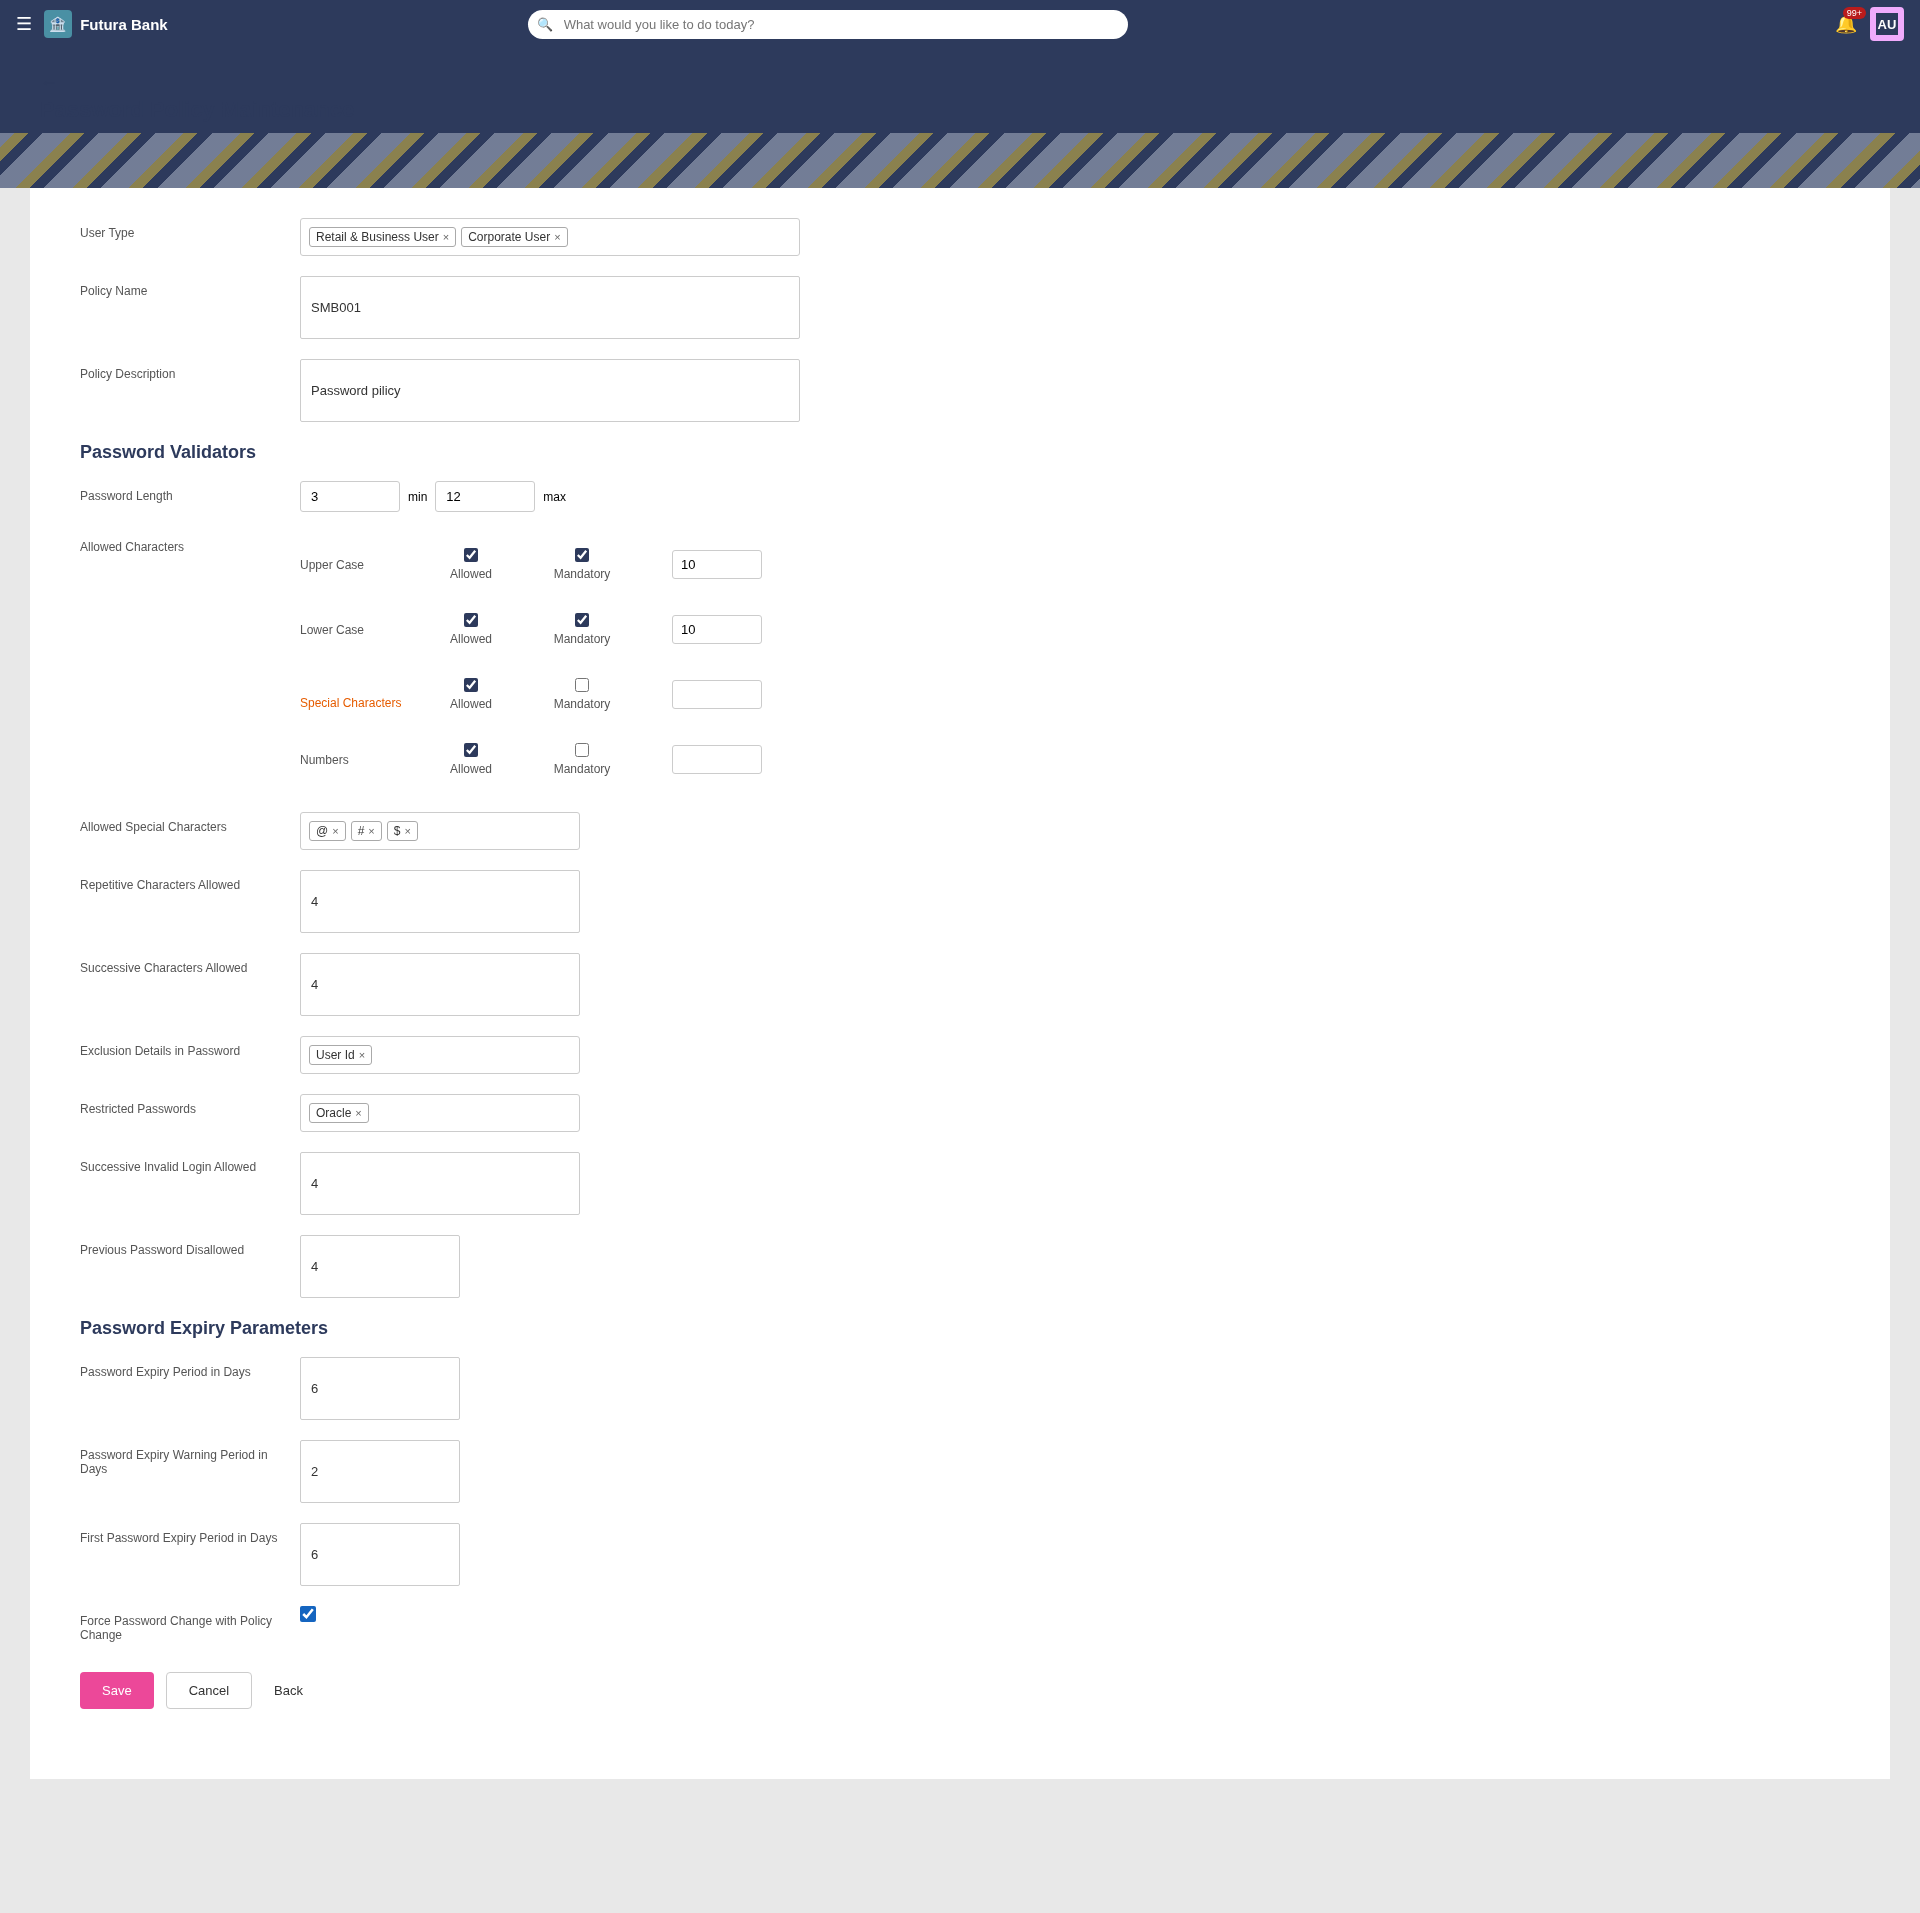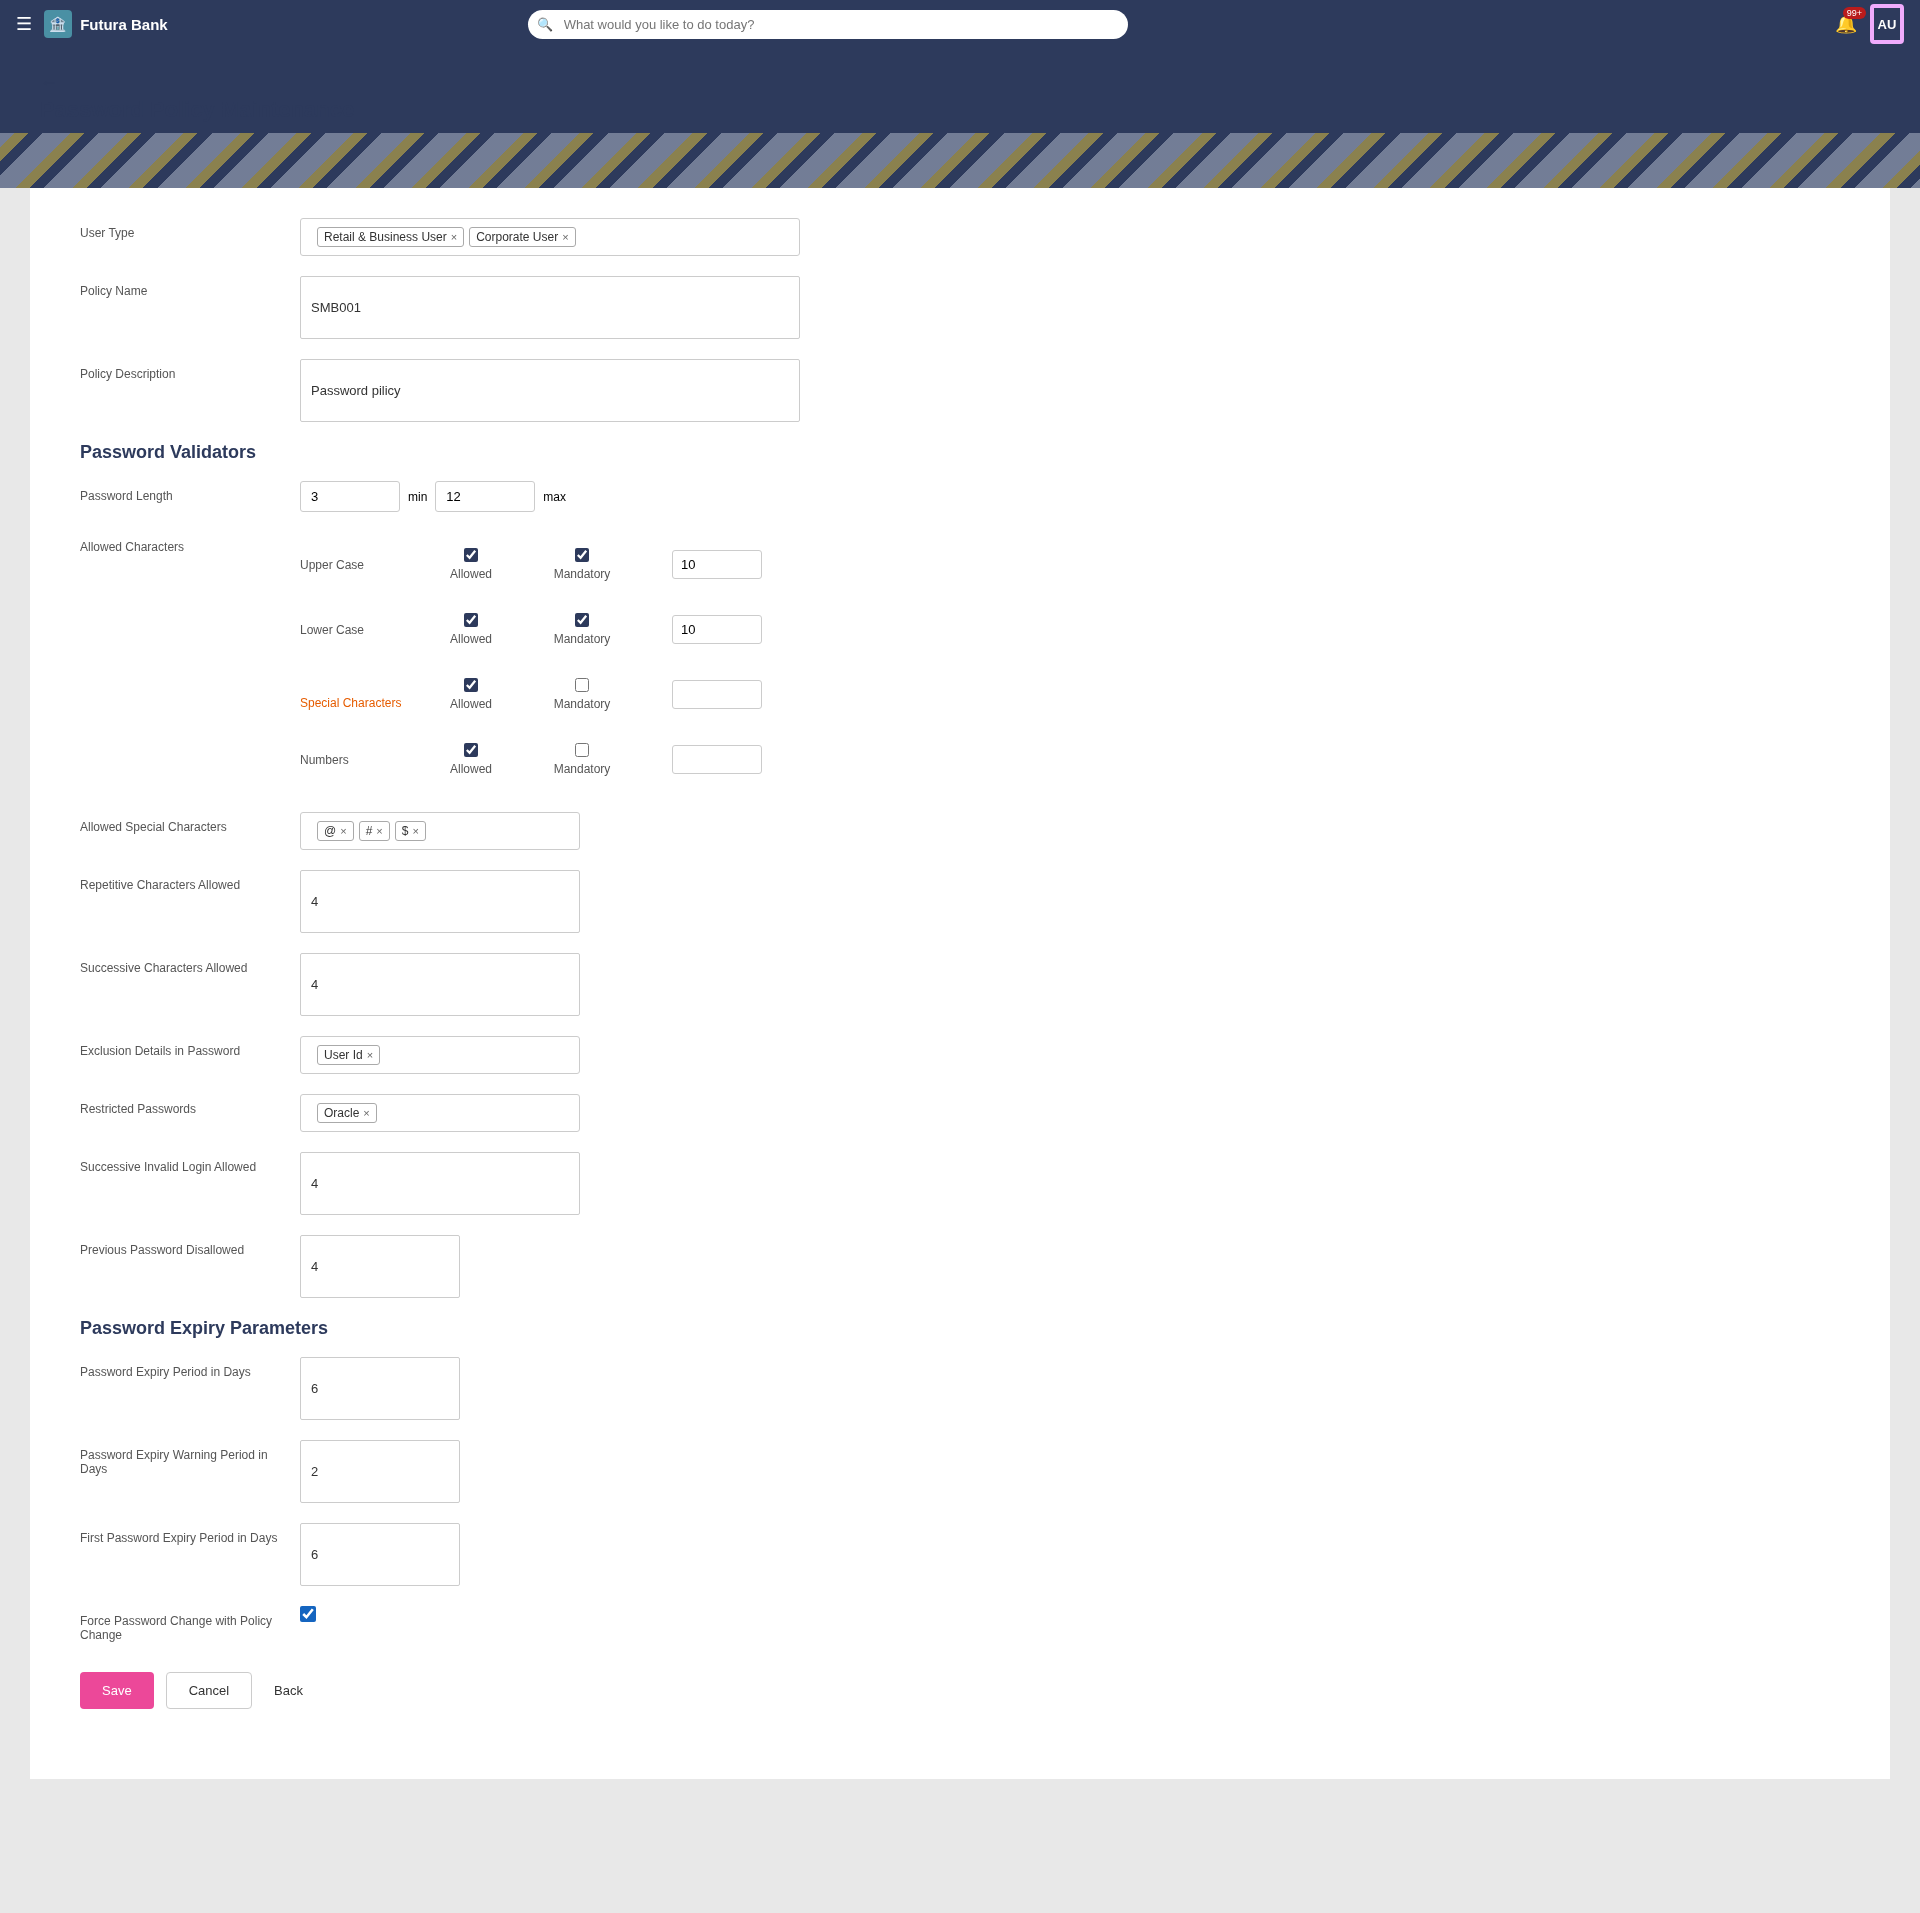--- a/index.html
+++ b/index.html
@@ -46,23 +46,23 @@
       top: -6px; right: -8px;
       background: #b91c1c;
       color: #fff;
       font-size: 9px;
       border-radius: 10px;
       padding: 1px 4px;
       min-width: 18px;
       text-align: center;
     }
     .nav-avatar {
-      width: 34px; height: 40px;
+      width: 34px; height: 34px;
       background: #2d3a5c;
-      border: 4px solid #f0abfc;
+      border: 6px solid #f0abfc;
       border-radius: 4px;
       display: flex; align-items: center; justify-content: center;
       color: #fff; font-weight: bold; font-size: 13px;
       cursor: pointer;
     }
 
     
     .page-header-bg {
       background: #2d3a5c;
       padding: 10px 0 0 0;
@@ -95,21 +95,21 @@
       border-radius: 2px;
       font-size: 13px;
       color: #333;
       outline: none;
     }
 
     
     .tag-input-wrap {
       border: 1px solid #ccc;
       border-radius: 3px;
-      padding: 6px 16px;
+      padding: 6px 8px;
       display: flex;
       flex-wrap: wrap;
       gap: 5px;
       align-items: center;
       min-height: 38px;
       background: #fff;
     }
     .tag {
       background: #fff;
       border: 1px solid #aaa;

